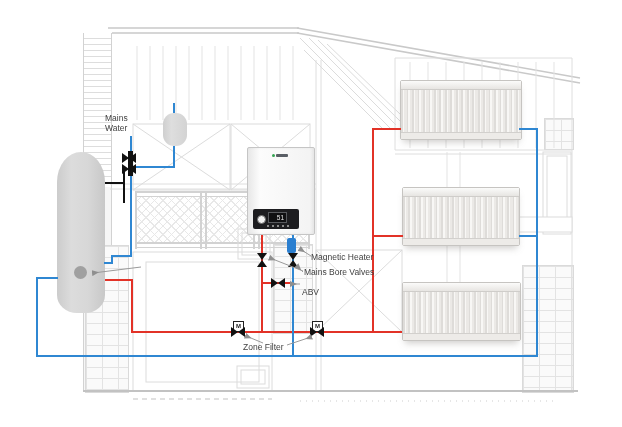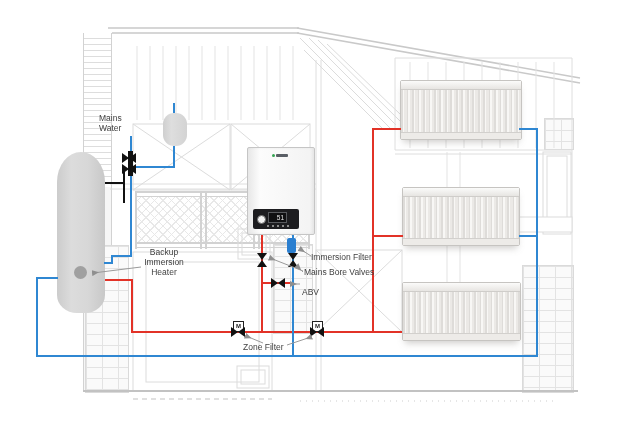--- a/index.html
+++ b/index.html
@@ -268,20 +268,19 @@
       <line x1="141" y1="267" x2="93" y2="273" marker-end="url(#arr)"></line>
       <line x1="311" y1="256" x2="300" y2="249" marker-end="url(#arr)"></line>
       <line x1="303" y1="271" x2="270" y2="258" marker-end="url(#arr)"></line>
       <line x1="303" y1="272" x2="297" y2="266" marker-end="url(#arr)"></line>
       <line x1="300" y1="284" x2="291" y2="284" marker-end="url(#arr)"></line>
       <line x1="263" y1="343" x2="246" y2="336" marker-end="url(#arr)"></line>
       <line x1="287" y1="345" x2="311" y2="337" marker-end="url(#arr)"></line>
     </g>
   </svg>
 
-  <div class="abs lbl" style="left:99px;top:113px;width:30px">Mains Water</div>
-  <div class="abs lbl center" style="left:138px;top:247px;width:52px">Backup Immersion Heater</div>
-  <div class="abs lbl" style="left:311px;top:252px;width:70px">Immersion Filter</div>
+  <div class="abs lbl" style="left:105px;top:113px;width:30px">Mains Water</div>
+  <div class="abs lbl" style="left:311px;top:252px;width:70px">Magnetic Heater</div>
   <div class="abs lbl" style="left:304px;top:267px;width:80px">Mains Bore Valves</div>
   <div class="abs lbl" style="left:302px;top:287px;width:30px">ABV</div>
   <div class="abs lbl" style="left:243px;top:342px;width:60px">Zone Filter</div>
 
 </div>
 
 </body></html>

